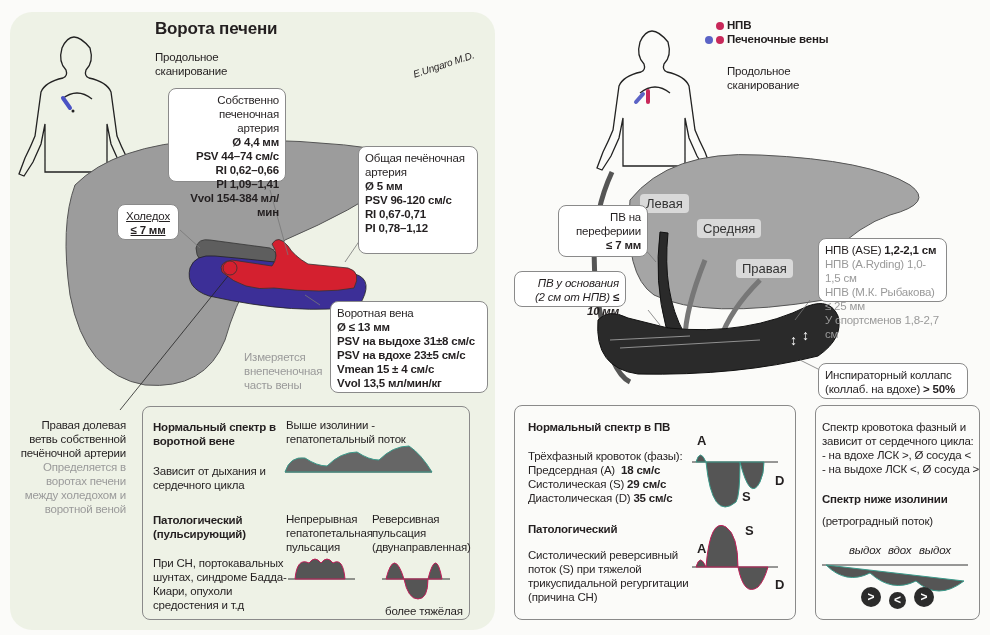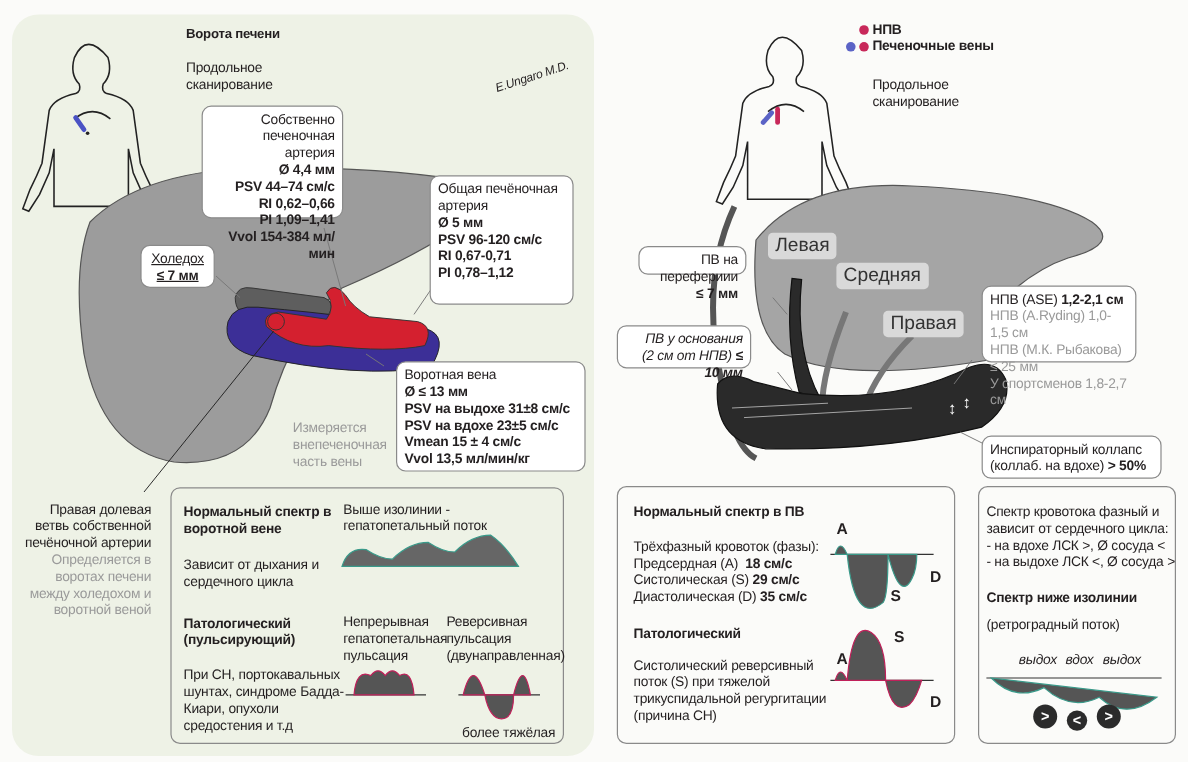--- a/index.html
+++ b/index.html
@@ -6,21 +6,21 @@
   body { width:990px; height:635px; position:relative; overflow:hidden; background:#fbfbf9; font-family:"Liberation Sans", sans-serif; color:#231f20; }
   .panel-left { position:absolute; left:10px; top:12px; width:485px; height:618px; background:#eef2e6; border-radius:22px; }
   svg.art { position:absolute; left:0; top:0; }
   .t { position:absolute; font-size:11.5px; line-height:14px; font-family:"Liberation Sans Narrow","Liberation Sans", sans-serif; letter-spacing:-0.2px; }
   .b { font-weight:bold; }
   .g { color:#9a9a9a; }
   .callout { position:absolute; background:#fff; border:1px solid #8a8a8a; border-radius:8px; padding:4px 6px; box-sizing:border-box; font-size:11.5px; line-height:14px; letter-spacing:-0.2px; }
   .box { position:absolute; border:1px solid #8a8a8a; border-radius:8px; box-sizing:border-box; }
   .r { text-align:right; }
   .c { text-align:center;text-decoration:underline; }
-  .tag { position:absolute; background:#d9d9d9; border-radius:4px; font-size:16px; padding:2px 6px; color:#333; }
+  .tag { position:absolute; background:#d9d9d9; border-radius:4px; font-size:13px; padding:2px 6px; color:#333; }
   .nav { position:absolute; width:20px; height:20px; border-radius:50%; background:#2b2b2b; color:#fff; font-size:12px; font-weight:bold; text-align:center; line-height:20px; }
   .dot { display:inline-block; width:8px; height:8px; border-radius:50%; margin-right:3px; vertical-align:middle; }
 </style>
 </head>
 <body>
 
 <div class="panel-left"></div>
 
 <svg class="art" width="990" height="635" viewBox="0 0 990 635">
 
@@ -91,21 +91,21 @@
     <line x1="692" y1="567" x2="778" y2="567" stroke="#333" stroke-width="1"></line>
     <path d="M696 567 q4-14 10 0 q4-50 20-40 q12 8 12 40 q6 30 20 20 q6-6 10-20z" fill="#555" stroke="#c0205a" stroke-width="1"></path>
   </g>
 
   <g>
     <line x1="822" y1="565" x2="968" y2="565" stroke="#333" stroke-width="1"></line>
     <path d="M826 565 q20 20 44 8 q22 20 46 8 q22 20 48 0z" fill="#555" stroke="#3a9a8a" stroke-width="1"></path>
   </g>
 </svg>
 
-<div class="t b" style="left:155px;top:22px;font-size:11px;">Ворота печени</div>
+<div class="t b" style="left:155px;top:22px;font-size:17px;">Ворота печени</div>
 <div class="t" style="left:155px;top:50px;">Продольное</div>
 <div class="t" style="left:155px;top:64px;">сканирование</div>
 <div class="t" style="left:412px;top:58px;font-style:italic;font-size:10px;transform:rotate(-18deg);">E.Ungaro M.D.</div>
 
 <div class="callout r" style="left:168px;top:88px;width:118px;height:94px;">
   <div>Собственно</div>
   <div>печеночная артерия</div>
   <div class="b">Ø 4,4 мм</div>
   <div class="b">PSV 44–74 см/с</div>
   <div class="b">RI 0,62–0,66</div>
@@ -195,21 +195,21 @@
 </div>
 <div class="t" style="left:727px;top:64px;">
   <div>Продольное</div>
   <div>сканирование</div>
 </div>
 
 <div class="tag" style="left:640px;top:194px;">Левая</div>
 <div class="tag" style="left:697px;top:219px;">Средняя</div>
 <div class="tag" style="left:736px;top:259px;">Правая</div>
 
-<div class="callout r" style="left:532px;top:205px;width:90px;height:24px;">
+<div class="callout r" style="left:558px;top:205px;width:90px;height:52px;">
   <div>ПВ на перефериии</div>
   <div class="b">≤ 7 мм</div>
 </div>
 <div class="callout r" style="left:514px;top:271px;width:112px;height:36px;font-style:italic;">
   <div>ПВ у основания</div>
   <div><span>(2 см от НПВ)</span> <span class="b">≤ 10 мм</span></div>
 </div>
 
 <div class="callout" style="left:818px;top:238px;width:129px;height:64px;">
   <div><span>НПВ (ASE)</span> <span class="b">1,2-2,1 см</span></div>

